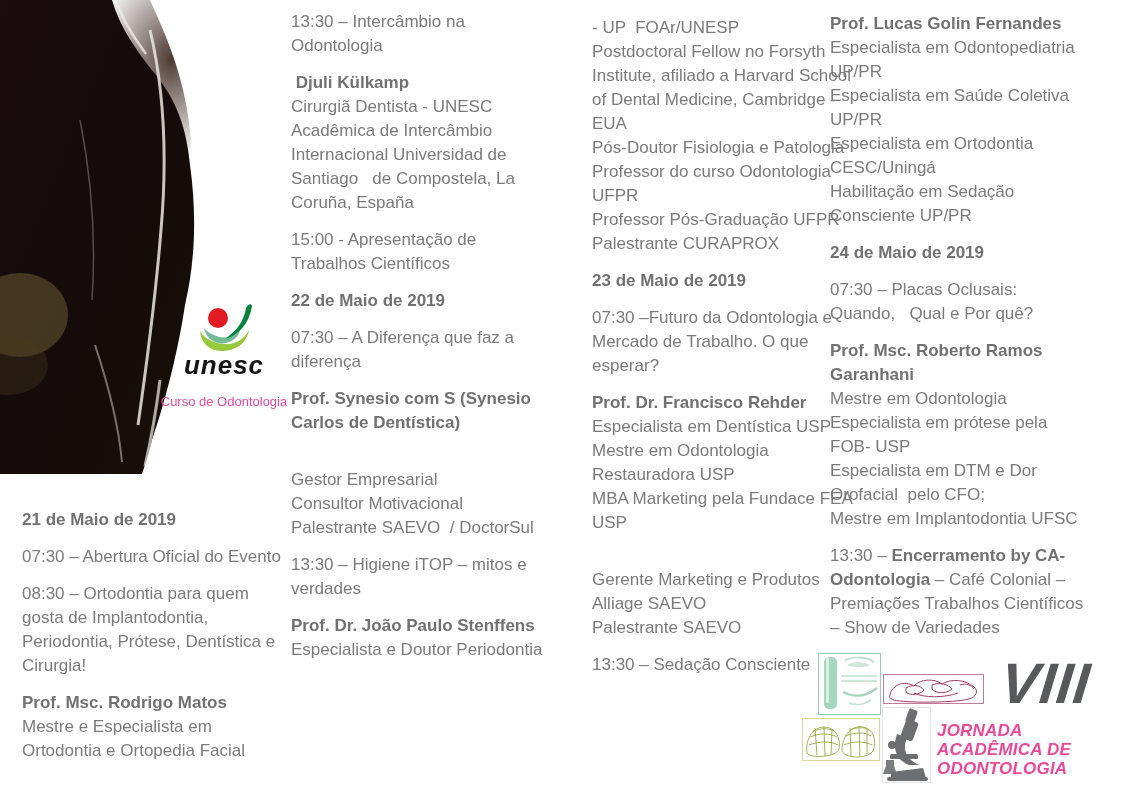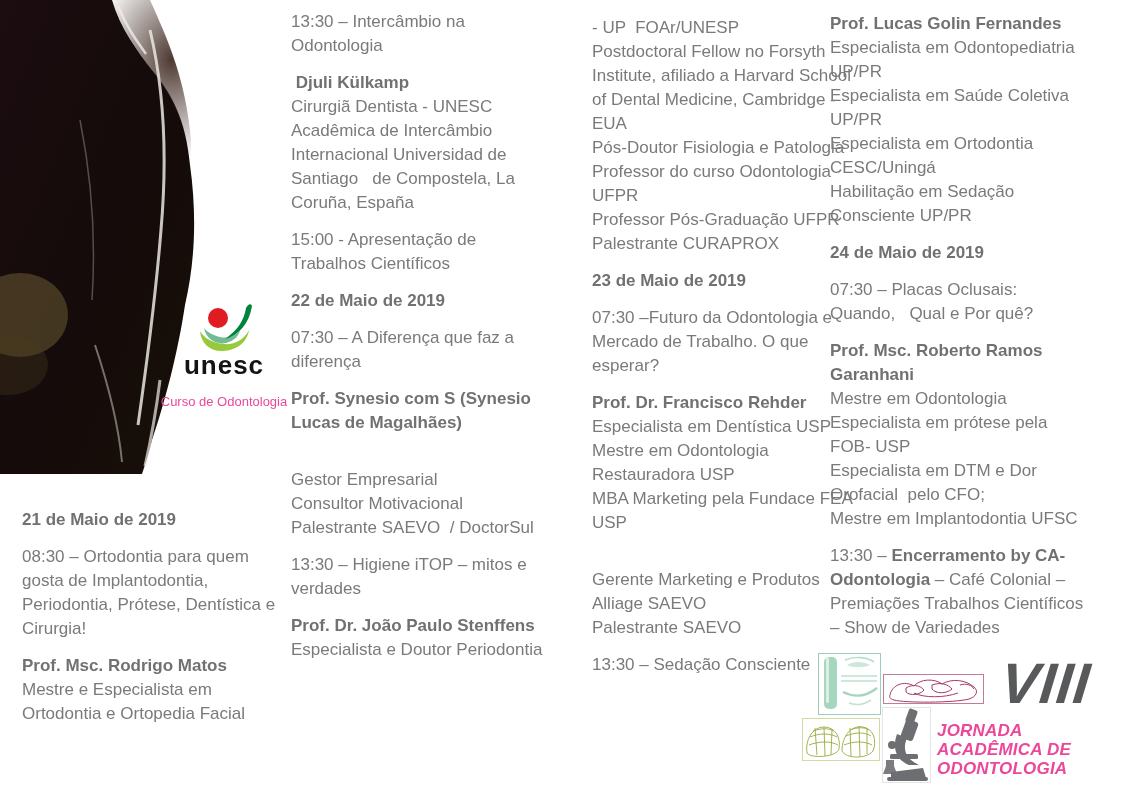--- a/index.html
+++ b/index.html
@@ -14,21 +14,21 @@
   .col span.b{font-weight:bold;color:#717171;}
   .col1{left:22px;top:508px;width:272px;}
   .col2{left:291px;top:10px;width:266px;}
   .col3{left:592px;top:16px;width:276px;}
   .col4{left:830px;top:12px;width:278px;}
   
   .photo{position:absolute;left:0;top:0;width:292px;height:482px;}
   
   .unesc-logo{position:absolute;left:158px;top:304px;width:132px;text-align:center;}
   .unesc-mark{display:block;margin:0 auto;}
-  .unesc-word{font-size:26px;font-weight:bold;color:#141414;letter-spacing:1px;line-height:22px;margin-top:-2px;}
+  .unesc-word{font-size:26px;font-weight:bold;color:#141414;letter-spacing:1px;line-height:22px;margin-top:-2px;font-style:italic;}
   .unesc-sub{font-size:13px;color:#ec4899;margin-top:18px;}
   
   .tile{position:absolute;background:#fff;box-sizing:border-box;}
   .tile-teal{left:818px;top:653px;width:63px;height:62px;border:1px solid #9ccfb6;}
   .tile-pink{left:883px;top:674px;width:101px;height:30px;border:1px solid #c47b9a;}
   .tile-olive{left:802px;top:718px;width:78px;height:43px;border:1px solid #d6daa2;}
   .tile-micro{left:882px;top:707px;width:49px;height:76px;border:1px solid #e4e4e4;}
   .viii{
     position:absolute;left:1001px;top:655px;width:110px;
     font-size:57px;font-weight:bold;font-style:italic;color:#58595b;
@@ -76,20 +76,21 @@
       <path d="M8,27 C9,42 22,50 38,46 C50,43 56,34 57,26 C52,36 42,41 32,40 C20,39 12,34 8,27 Z" fill="#97c93d"></path>
       <path d="M12,24 C14,35 24,41 34,39 C42,37 47,32 48,26 C43,32 35,35 28,33 C20,31 15,28 12,24 Z" fill="#00843d" opacity="0.55"></path>
       <circle cx="26" cy="14" r="10" fill="#e11b22"></circle>
     </svg>
     <div class="unesc-word">unesc</div>
     <div class="unesc-sub">Curso de Odontologia</div>
   </div>
 
   <div class="col col1">
       <p class="block"><span class="b">21 de Maio de 2019</span></p>
+      <p class="block"><span>07:30 – Abertura Oficial do Evento</span></p>
       <p class="block"><span>08:30 – Ortodontia para quem
 gosta de Implantodontia,
 Periodontia, Prótese, Dentística e
 Cirurgia!</span></p>
       <p class="block"><span class="b">Prof. Msc. Rodrigo Matos</span><span>
 Mestre e Especialista em
 Ortodontia e Ortopedia Facial</span></p>
     </div>
   <div class="col col2">
       <p class="block"><span>13:30 – Intercâmbio na
@@ -99,21 +100,21 @@
 Acadêmica de Intercâmbio
 Internacional Universidad de
 Santiago   de Compostela, La
 Coruña, España</span></p>
       <p class="block"><span>15:00 - Apresentação de
 Trabalhos Científicos</span></p>
       <p class="block"><span class="b">22 de Maio de 2019</span></p>
       <p class="block"><span>07:30 – A Diferença que faz a
 diferença</span></p>
       <p class="block"><span class="b">Prof. Synesio com S (Synesio
-Lucas de Magalhães)</span></p>
+Carlos de Dentística)</span></p>
       <p class="block gap"><span>Gestor Empresarial
 Consultor Motivacional
 Palestrante SAEVO  / DoctorSul</span></p>
       <p class="block"><span>13:30 – Higiene iTOP – mitos e
 verdades</span></p>
       <p class="block"><span class="b">Prof. Dr. João Paulo Stenffens</span><span>
 Especialista e Doutor Periodontia</span></p>
     </div>
   <div class="col col3">
       <p class="block"><span>- UP  FOAr/UNESP

